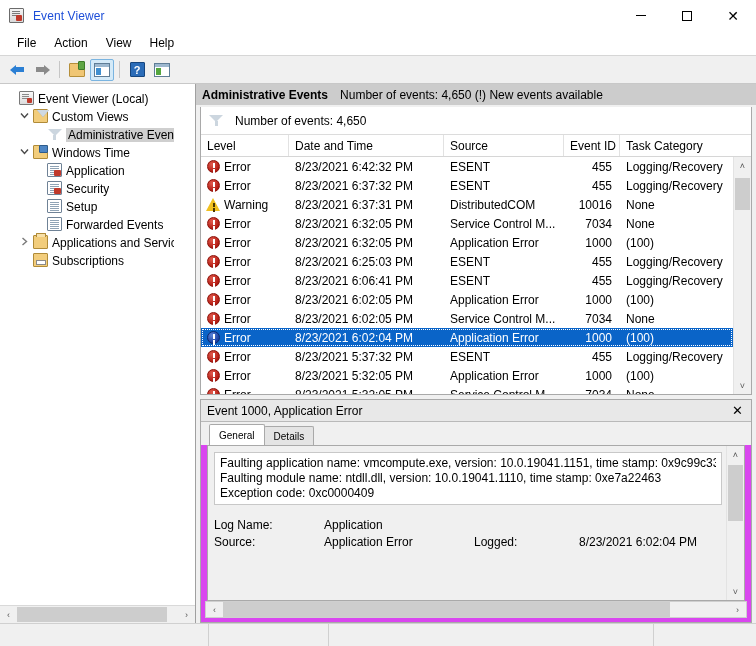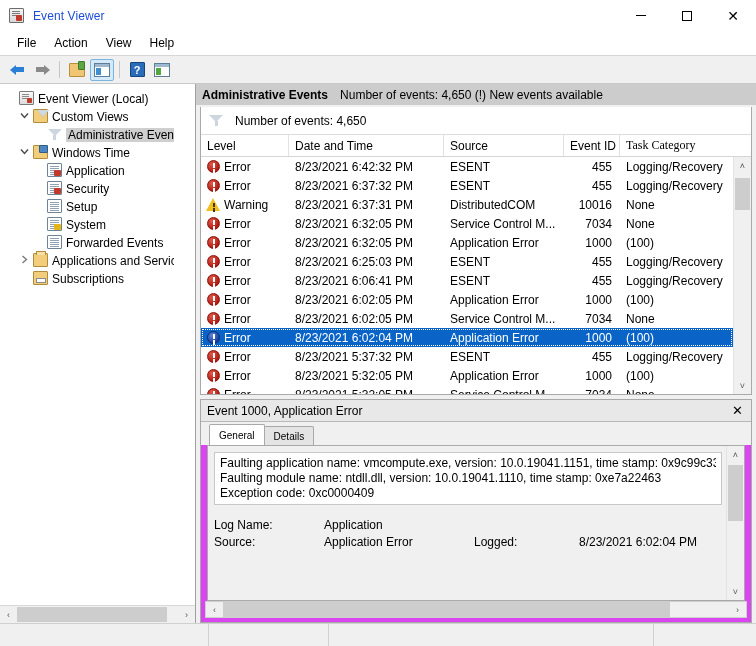--- a/index.html
+++ b/index.html
@@ -238,27 +238,20 @@
           <div class="tnode" style="padding-left: 30px;">
             <span class="twist"></span>
             <span class="ticon">
               <span class="ti log"></span>
             </span>
             <span class="tlabel">Setup</span>
           </div>
           <div class="tnode" style="padding-left: 30px;">
             <span class="twist"></span>
             <span class="ticon">
-              <span class="ti log warn"></span>
-            </span>
-            <span class="tlabel">System</span>
-          </div>
-          <div class="tnode" style="padding-left: 30px;">
-            <span class="twist"></span>
-            <span class="ticon">
               <span class="ti log"></span>
             </span>
             <span class="tlabel">Forwarded Events</span>
           </div>
           <div class="tnode" style="padding-left: 16px;">
             <span class="twist">
               <svg width="9" height="9" viewBox="0 0 9 9">
                 <path d="M2.5 1 L6.5 4.5 L2.5 8" fill="none" stroke="#7a7a7a" stroke-width="1.4"></path>
               </svg>
             </span>
@@ -302,21 +295,21 @@
             </div>
             <div class="gh" style="width: 155px;">
               <span>Date and Time</span>
             </div>
             <div class="gh" style="width: 120px;">
               <span>Source</span>
             </div>
             <div class="gh" style="width: 56px;">
               <span>Event ID</span>
             </div>
-            <div class="gh" style="width: 112px; flex: 1 1 0%; border-right: none; font-family: Liberation Serif, serif;">
+            <div class="gh" style="width: 112px; flex: 1 1 0%; border-right: none;">
               <span>Task Category</span>
             </div>
           </div>
         <div class="gridbody">
           <div class="rows" id="rows">
               <div class="row">
                 <div class="cell" style="width:88px">
                   <span class="lvl-icon error"></span>
                   <span>Error</span>
                 </div>

